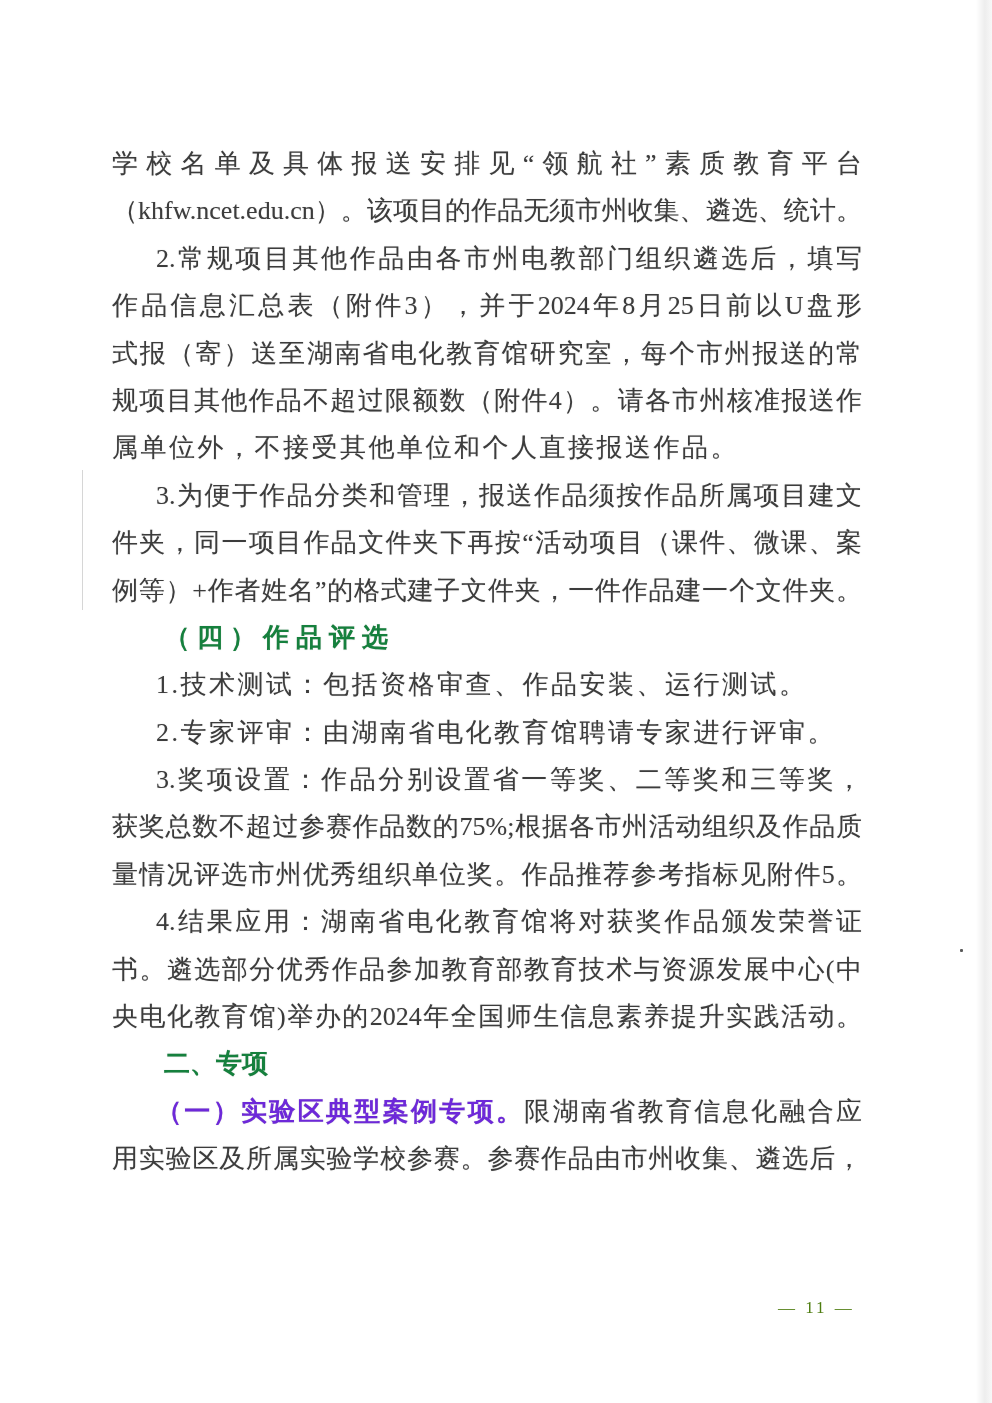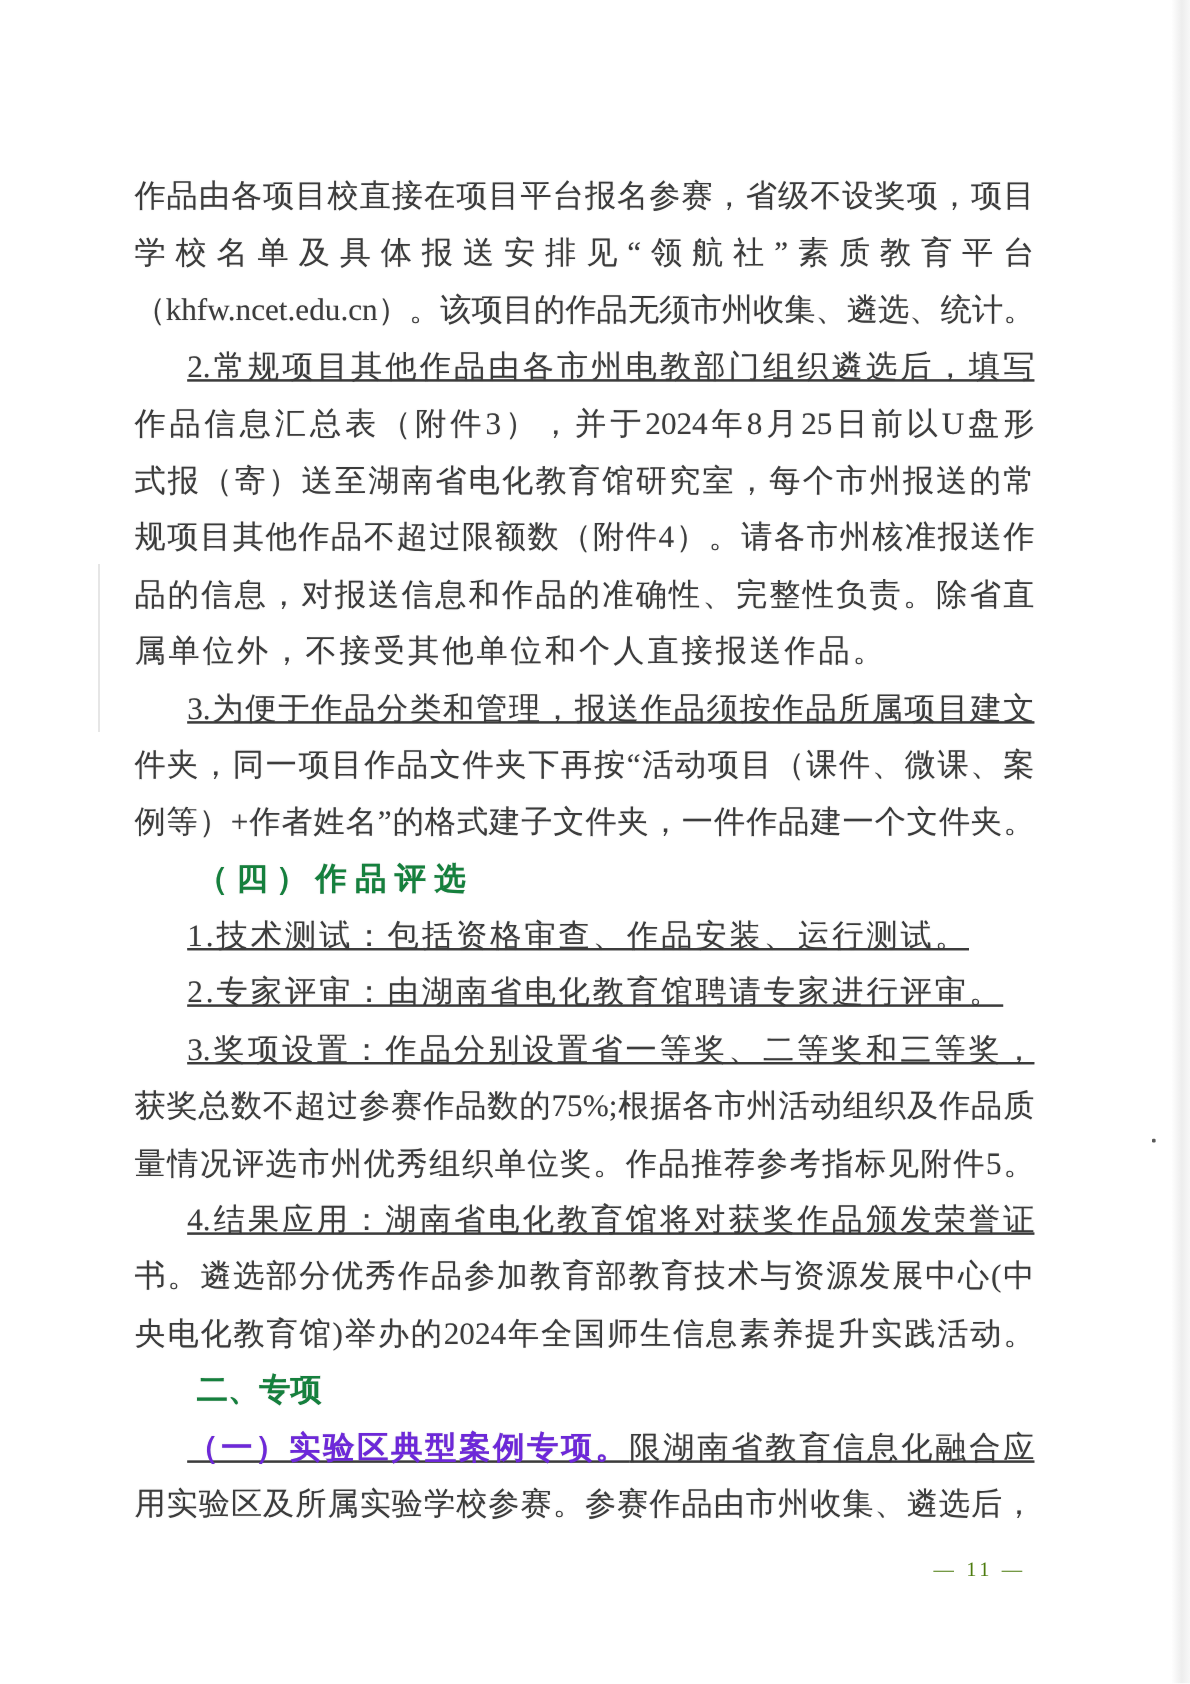--- a/index.html
+++ b/index.html
@@ -35,21 +35,21 @@
     height: 47.4px;
     line-height: 47.4px;
     font-size: 26px;
     color: #3c3c3c;
     text-align: justify;
     text-align-last: left;
     text-shadow: 0 0 1px rgba(90,90,90,0.35);
     white-space: normal;
   }
   .j { text-align-last: justify; }
-  .ind  { text-indent: 44px; text-decoration: underline; }
+  .ind  { text-indent: 44px; }
   .ind2 { text-indent: 52px; }
   .ls   { letter-spacing: 2.5px; }
   .hdr  { font-weight: bold; color: #15803d; }
   .ls7  { letter-spacing: 7px; }
   .lead-bold { font-weight: bold; color: #6d28d9; }
 
   .pagenum {
     position: absolute;
     left: 778px; top: 1298px;
     font-size: 17px;
@@ -61,28 +61,26 @@
 </head>
 <body>
 
 <div class="page">
 
   <div class="edge-right"></div>
   <div class="edge-left-line"></div>
   <div class="speck"></div>
 
   <main class="doc">
-    <p class="ln j">作品由各项目校直接在项目平台报名参赛，省级不设奖项，项目</p>
     <p class="ln j">学校名单及具体报送安排见“领航社”素质教育平台</p>
     <p class="ln j">（khfw.ncet.edu.cn）。该项目的作品无须市州收集、遴选、统计。</p>
     <p class="ln j ind">2.常规项目其他作品由各市州电教部门组织遴选后，填写</p>
     <p class="ln j">作品信息汇总表（附件3），并于2024年8月25日前以U盘形</p>
     <p class="ln j">式报（寄）送至湖南省电化教育馆研究室，每个市州报送的常</p>
     <p class="ln j">规项目其他作品不超过限额数（附件4）。请各市州核准报送作</p>
-    <p class="ln j">品的信息，对报送信息和作品的准确性、完整性负责。除省直</p>
     <p class="ln ls">属单位外，不接受其他单位和个人直接报送作品。</p>
     <p class="ln j ind">3.为便于作品分类和管理，报送作品须按作品所属项目建文</p>
     <p class="ln j">件夹，同一项目作品文件夹下再按“活动项目（课件、微课、案</p>
     <p class="ln j">例等）+作者姓名”的格式建子文件夹，一件作品建一个文件夹。</p>
     <p class="ln hdr ind2 ls7">（四）作品评选</p>
     <p class="ln ind ls">1.技术测试：包括资格审查、作品安装、运行测试。</p>
     <p class="ln ind ls">2.专家评审：由湖南省电化教育馆聘请专家进行评审。</p>
     <p class="ln j ind">3.奖项设置：作品分别设置省一等奖、二等奖和三等奖，</p>
     <p class="ln j">获奖总数不超过参赛作品数的75%;根据各市州活动组织及作品质</p>
     <p class="ln j">量情况评选市州优秀组织单位奖。作品推荐参考指标见附件5。</p>

